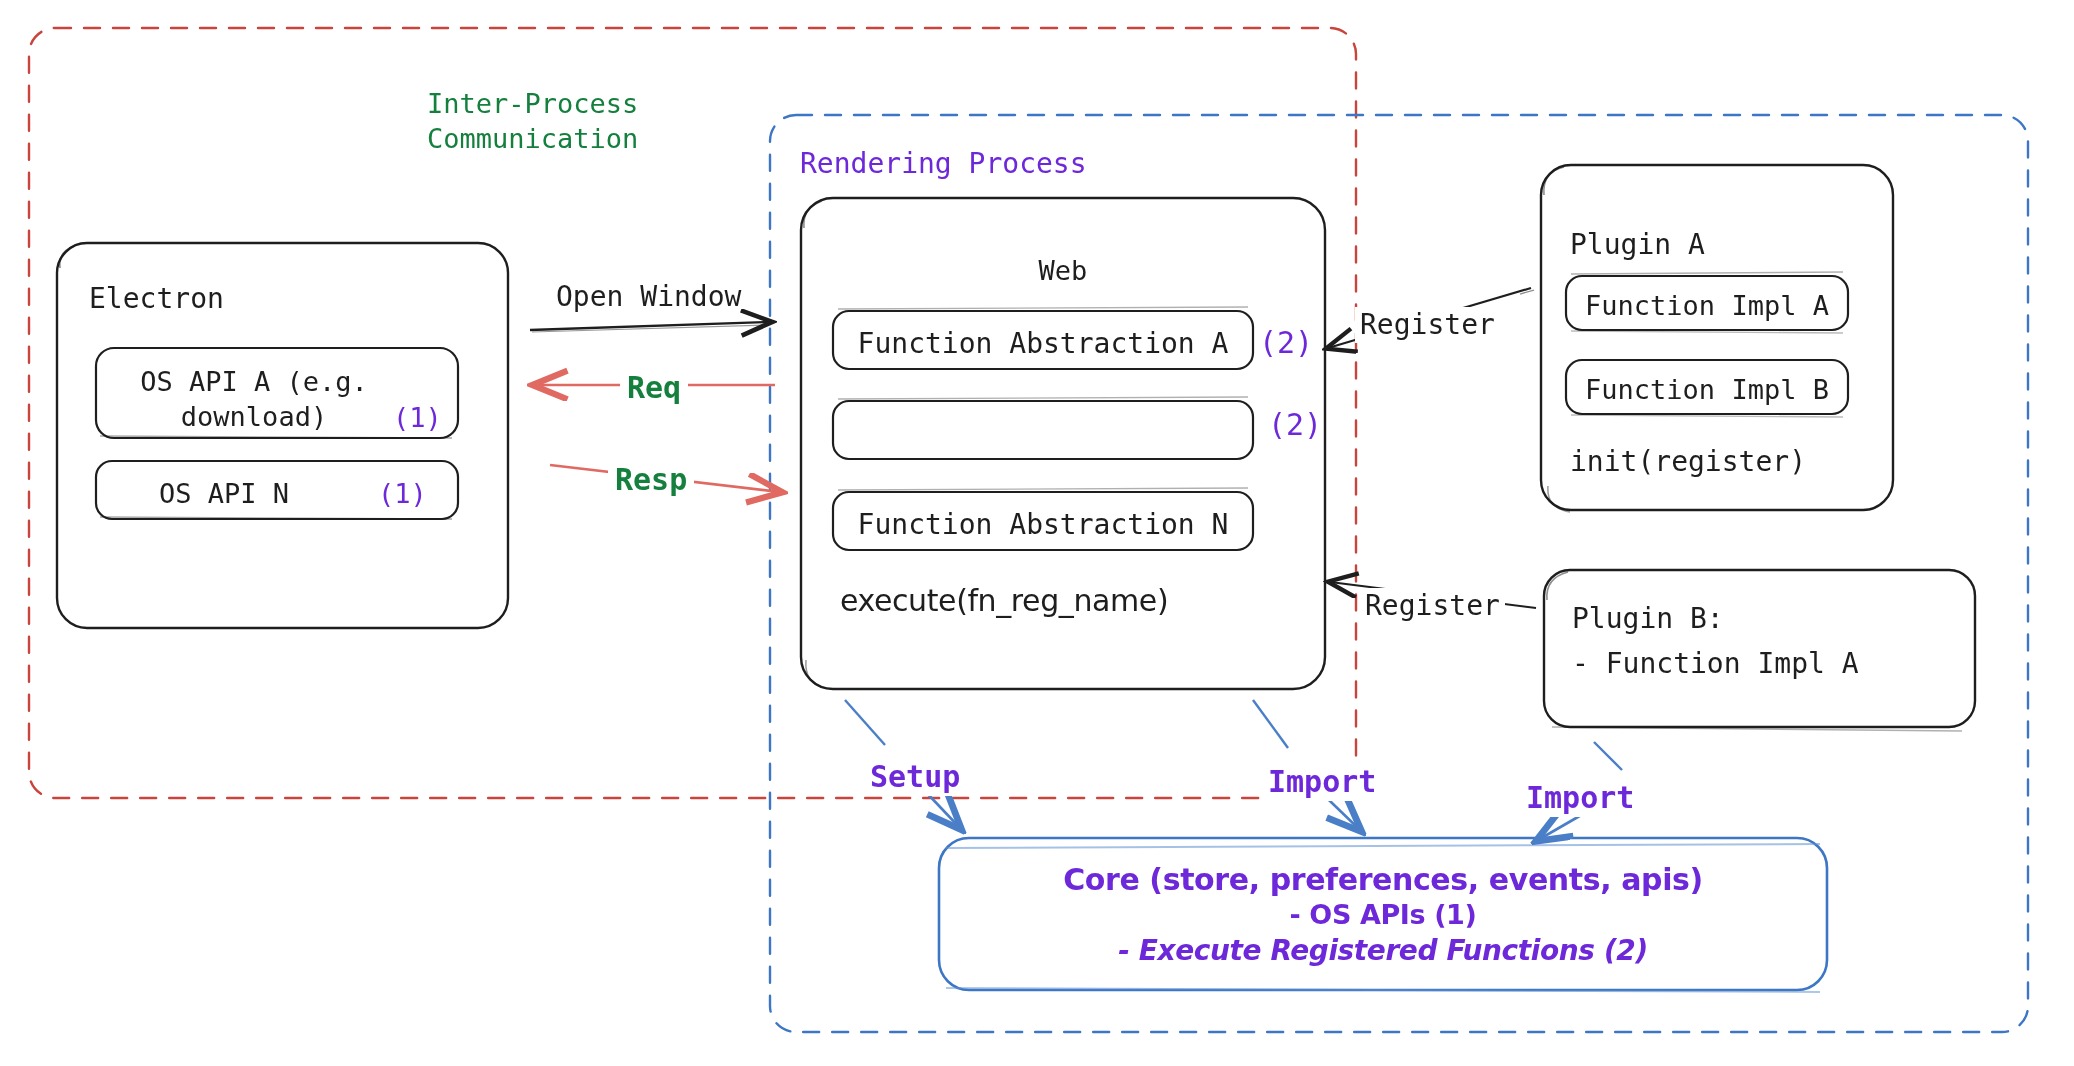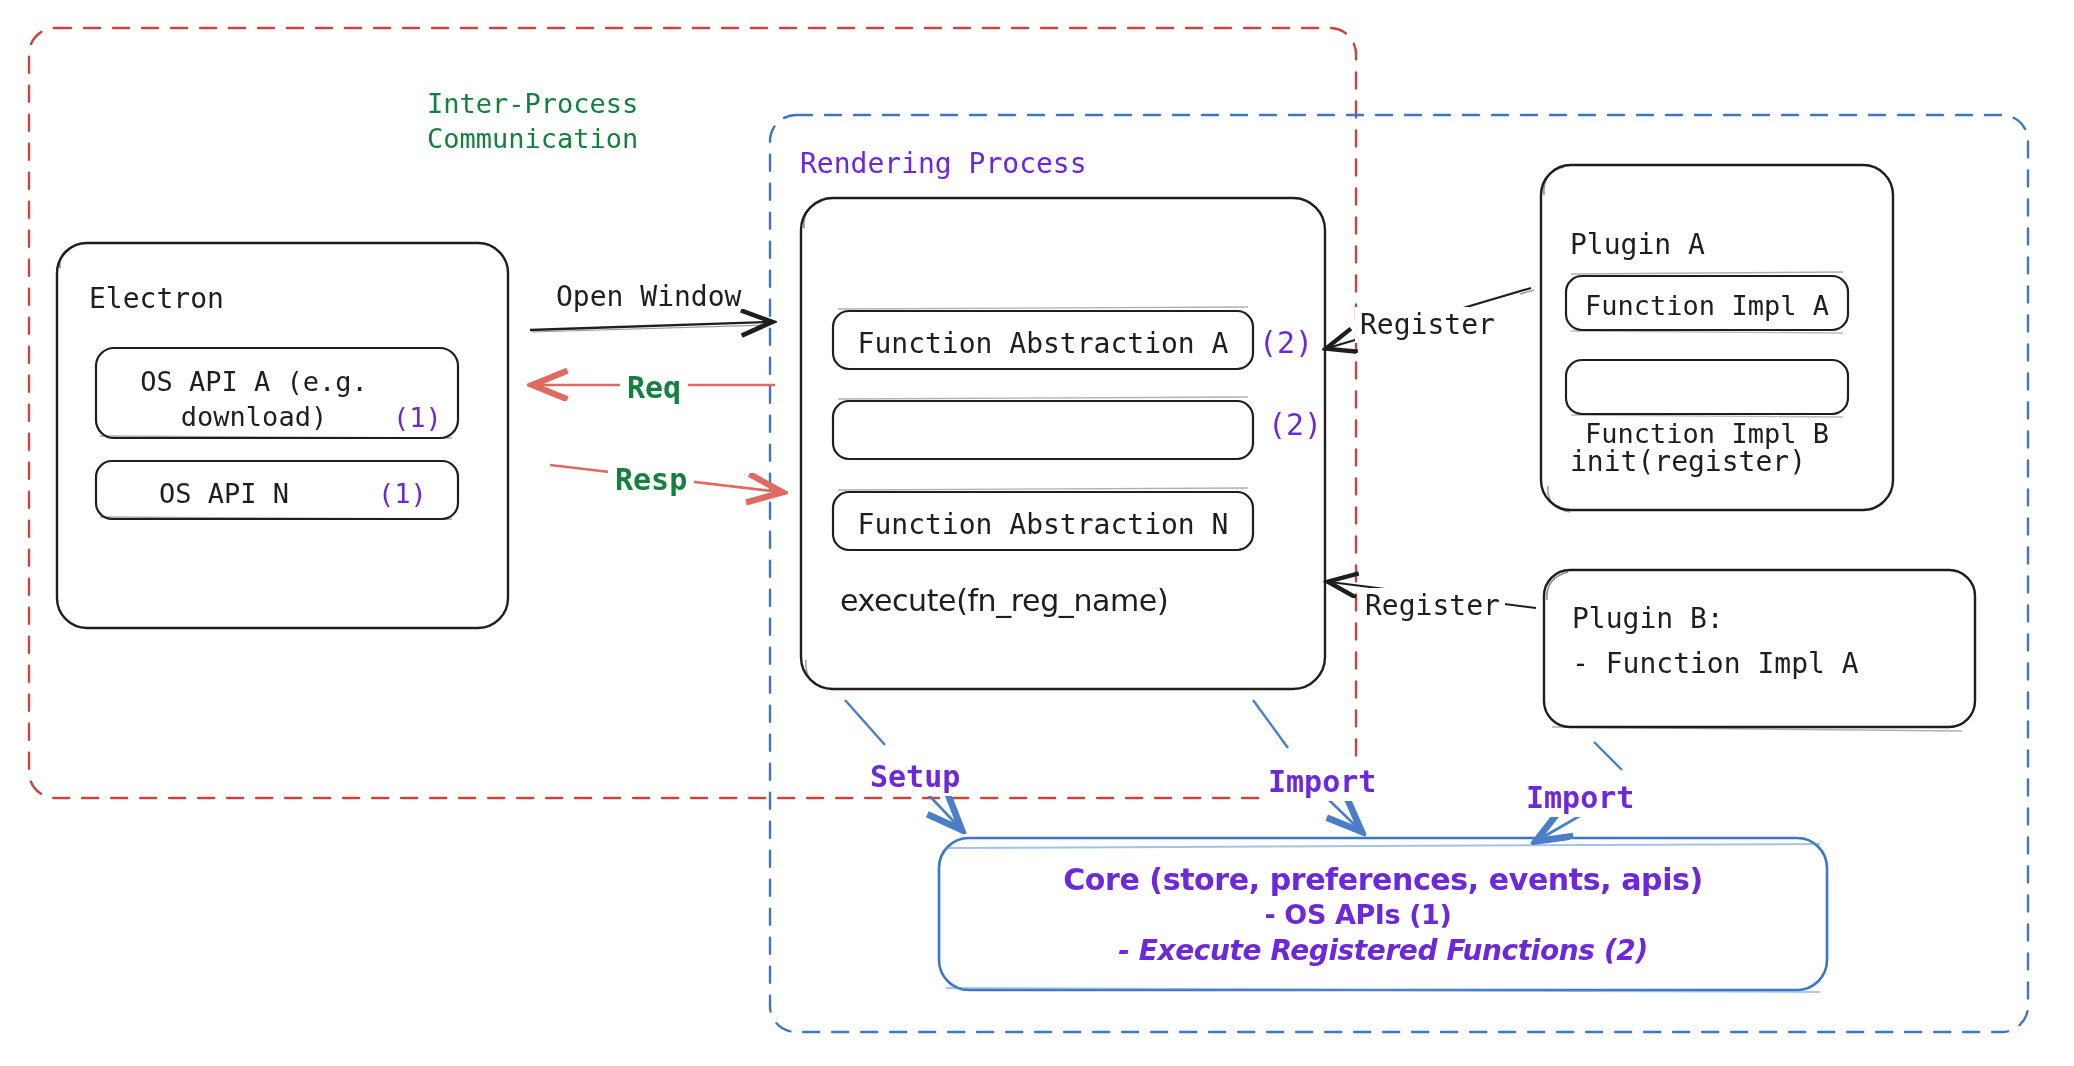--- a/index.html
+++ b/index.html
@@ -167,40 +167,41 @@
 
   <div class="lbl sz-28" style="left:89px; top:281px;">Electron</div>
 
   <div class="lbl center sz-27" style="left:104px; top:364px; width:300px;">OS API A (e.g.
 download)</div>
   <div class="lbl blue sz-27" style="left:393px; top:400px;">(1)</div>
 
   <div class="lbl center sz-27" style="left:104px; top:476px; width:240px;">OS API N</div>
   <div class="lbl blue sz-27" style="left:378px; top:476px;">(1)</div>
 
+  <div class="lbl center sz-27" style="left:900px; top:253px; width:326px;">Web</div>
 
   <div class="lbl center sz-28" style="left:843px; top:326px; width:400px;">Function Abstraction A</div>
   <div class="lbl blue sz-30" style="left:1259px; top:323px;">(2)</div>
 
   <div class="lbl blue sz-30" style="left:1268px; top:405px;">(2)</div>
 
   <div class="lbl center sz-28" style="left:843px; top:507px; width:400px;">Function Abstraction N</div>
 
   <div class="lbl hand sz-30" style="left:840px; top:581px;">execute(fn_reg_name)</div>
 
   <div class="lbl sz-28" style="left:1570px; top:227px;">Plugin A</div>
   <div class="lbl center sz-27" style="left:1572px; top:288px; width:270px;">Function Impl A</div>
-  <div class="lbl center sz-27" style="left:1572px; top:372px; width:270px;margin-top:44px;">Function Impl B</div>
+  <div class="lbl center sz-27" style="left:1572px; top:372px; width:270px;">Function Impl B</div>
   <div class="lbl sz-28" style="left:1570px; top:444px;">init(register)</div>
 
   <div class="lbl sz-28" style="left:1572px; top:601px;">Plugin B:</div>
   <div class="lbl sz-28" style="left:1572px; top:646px;">- Function Impl A</div>
 
   <div class="lbl center blue hand bold sz-30" style="left:939px; top:860px; width:888px;">Core (store, preferences, events, apis)</div>
-  <div class="lbl center blue hand bold sz-27" style="left:914px; top:897px; width:888px;">- OS APIs (1)</div>
+  <div class="lbl center blue hand bold sz-27" style="left:939px; top:897px; width:888px;">- OS APIs (1)</div>
   <div class="lbl center blue hand bold sz-28" style="left:939px; top:933px; width:888px;font-style:italic;">- Execute Registered Functions (2)</div>
 
   <div class="lbl sz-28" style="left:556px; top:279px;">Open Window</div>
 
   <div class="lbl red bold sz-30" style="left:620px; top:368px; background:#ffffff; padding:0 7px;">Req</div>
 
   <div class="lbl red bold sz-30" style="left:608px; top:460px; background:#ffffff; padding:0 7px;">Resp</div>
 
   <div class="lbl sz-28" style="left:1355px; top:307px; background:#ffffff; padding:0 5px;">Register</div>
 

